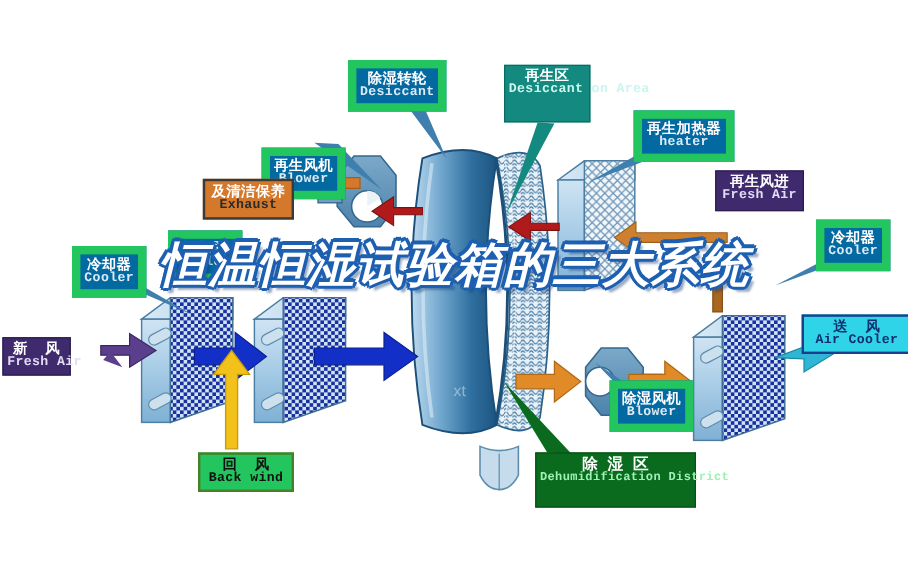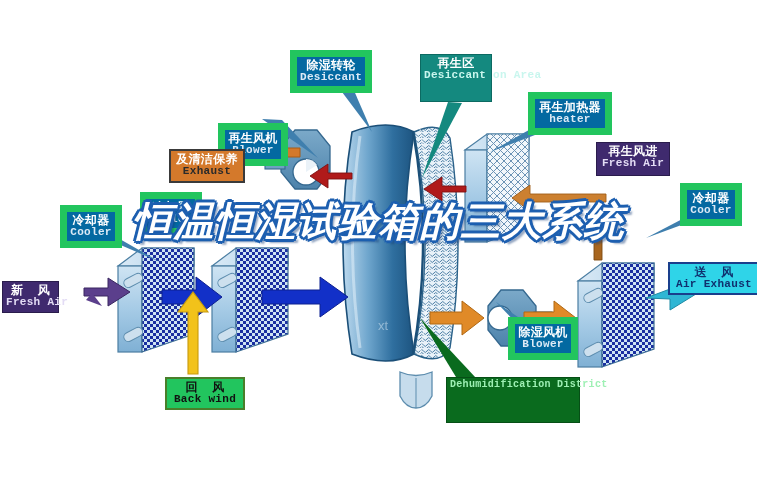--- a/index.html
+++ b/index.html
@@ -234,20 +234,20 @@
       <div class="lbl teal" style="left: 420px; top: 54px; width: 72px; min-height: 48px; z-index: 35; padding: 2px 3px;"><span class="cn" style="font-size: 12px;">再生区</span><span class="en" style="font-size: 11px;">Desiccant on Area</span></div>
       <div class="lbl steel" style="left: 528px; top: 92px; width: 84px; min-height: 34px; z-index: 35; padding: 2px 3px;"><span class="cn" style="font-size: 12px;">再生加热器</span><span class="en" style="font-size: 11px;">heater</span></div>
       <div class="lbl purple" style="left: 596px; top: 142px; width: 74px; min-height: 34px; z-index: 35; padding: 2px 3px;"><span class="cn" style="font-size: 12px;">再生风进</span><span class="en" style="font-size: 11px;">Fresh Air</span></div>
       <div class="lbl orange" style="left: 169px; top: 149px; width: 76px; min-height: 34px; z-index: 35; padding: 2px 3px;"><span class="cn" style="font-size: 12px;">及清洁保养</span><span class="en" style="font-size: 11px;">Exhaust</span></div>
       <div class="lbl steel" style="left: 60px; top: 205px; width: 62px; min-height: 32px; z-index: 35; padding: 2px 3px;"><span class="cn" style="font-size: 12px;">冷却器</span><span class="en" style="font-size: 11px;">Cooler</span></div>
       <div class="lbl steel" style="left: 140px; top: 192px; width: 62px; min-height: 32px; z-index: 35; padding: 2px 3px;"><span class="cn" style="font-size: 12px;">冷却器</span><span class="en" style="font-size: 11px;">Cooler</span></div>
       <div class="lbl steel" style="left: 680px; top: 183px; width: 62px; min-height: 32px; z-index: 35; padding: 2px 3px;"><span class="cn" style="font-size: 12px;">冷却器</span><span class="en" style="font-size: 11px;">Cooler</span></div>
       <div class="lbl purple" style="left: 2px; top: 281px; width: 57px; min-height: 32px; z-index: 35; padding: 2px 3px;"><span class="cn" style="font-size: 12px;">新    风</span><span class="en" style="font-size: 11px;">Fresh Air</span></div>
       <div class="lbl gold" style="left: 165px; top: 377px; width: 80px; min-height: 32px; z-index: 35; padding: 2px 3px;"><span class="cn" style="font-size: 12px;">回    风</span><span class="en" style="font-size: 11px;">Back wind</span></div>
       <div class="lbl steel" style="left: 508px; top: 317px; width: 70px; min-height: 34px; z-index: 35; padding: 2px 3px;"><span class="cn" style="font-size: 12px;">除湿风机</span><span class="en" style="font-size: 11px;">Blower</span></div>
-      <div class="lbl green" style="left: 446px; top: 377px; width: 134px; min-height: 46px; z-index: 35; padding: 2px 3px;"><span class="en" style="font-size: 10px;">Dehumidification District</span></div>
-      <div class="lbl cyan" style="left: 668px; top: 262px; width: 92px; min-height: 32px; z-index: 35; padding: 2px 3px;"><span class="cn" style="font-size: 12px;">送    风</span><span class="en" style="font-size: 11px;">Air Exhaust</span></div>
+      <div class="lbl green" style="left: 446px; top: 377px; width: 134px; min-height: 46px; z-index: 35; padding: 2px 3px;"><span class="cn" style="font-size: 13px;">除  湿  区</span><span class="en" style="font-size: 10px;">Dehumidification District</span></div>
+      <div class="lbl cyan" style="left: 668px; top: 262px; width: 92px; min-height: 32px; z-index: 35; padding: 2px 3px;"><span class="cn" style="font-size: 12px;">送    风</span><span class="en" style="font-size: 11px;">Air Cooler</span></div>
     </div>
 
   <div id="title">
     <span>恒温恒湿试验箱的三大系统</span>
   </div>
 </div>
 
 </body></html>

